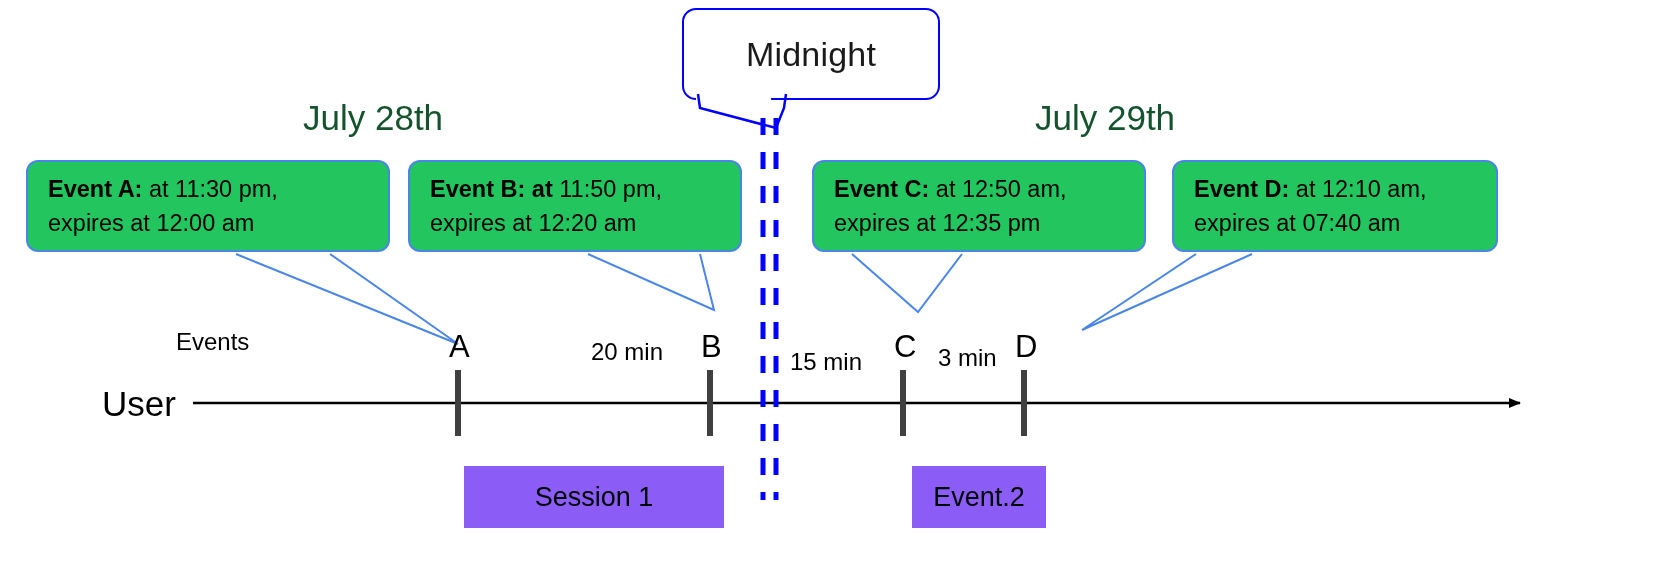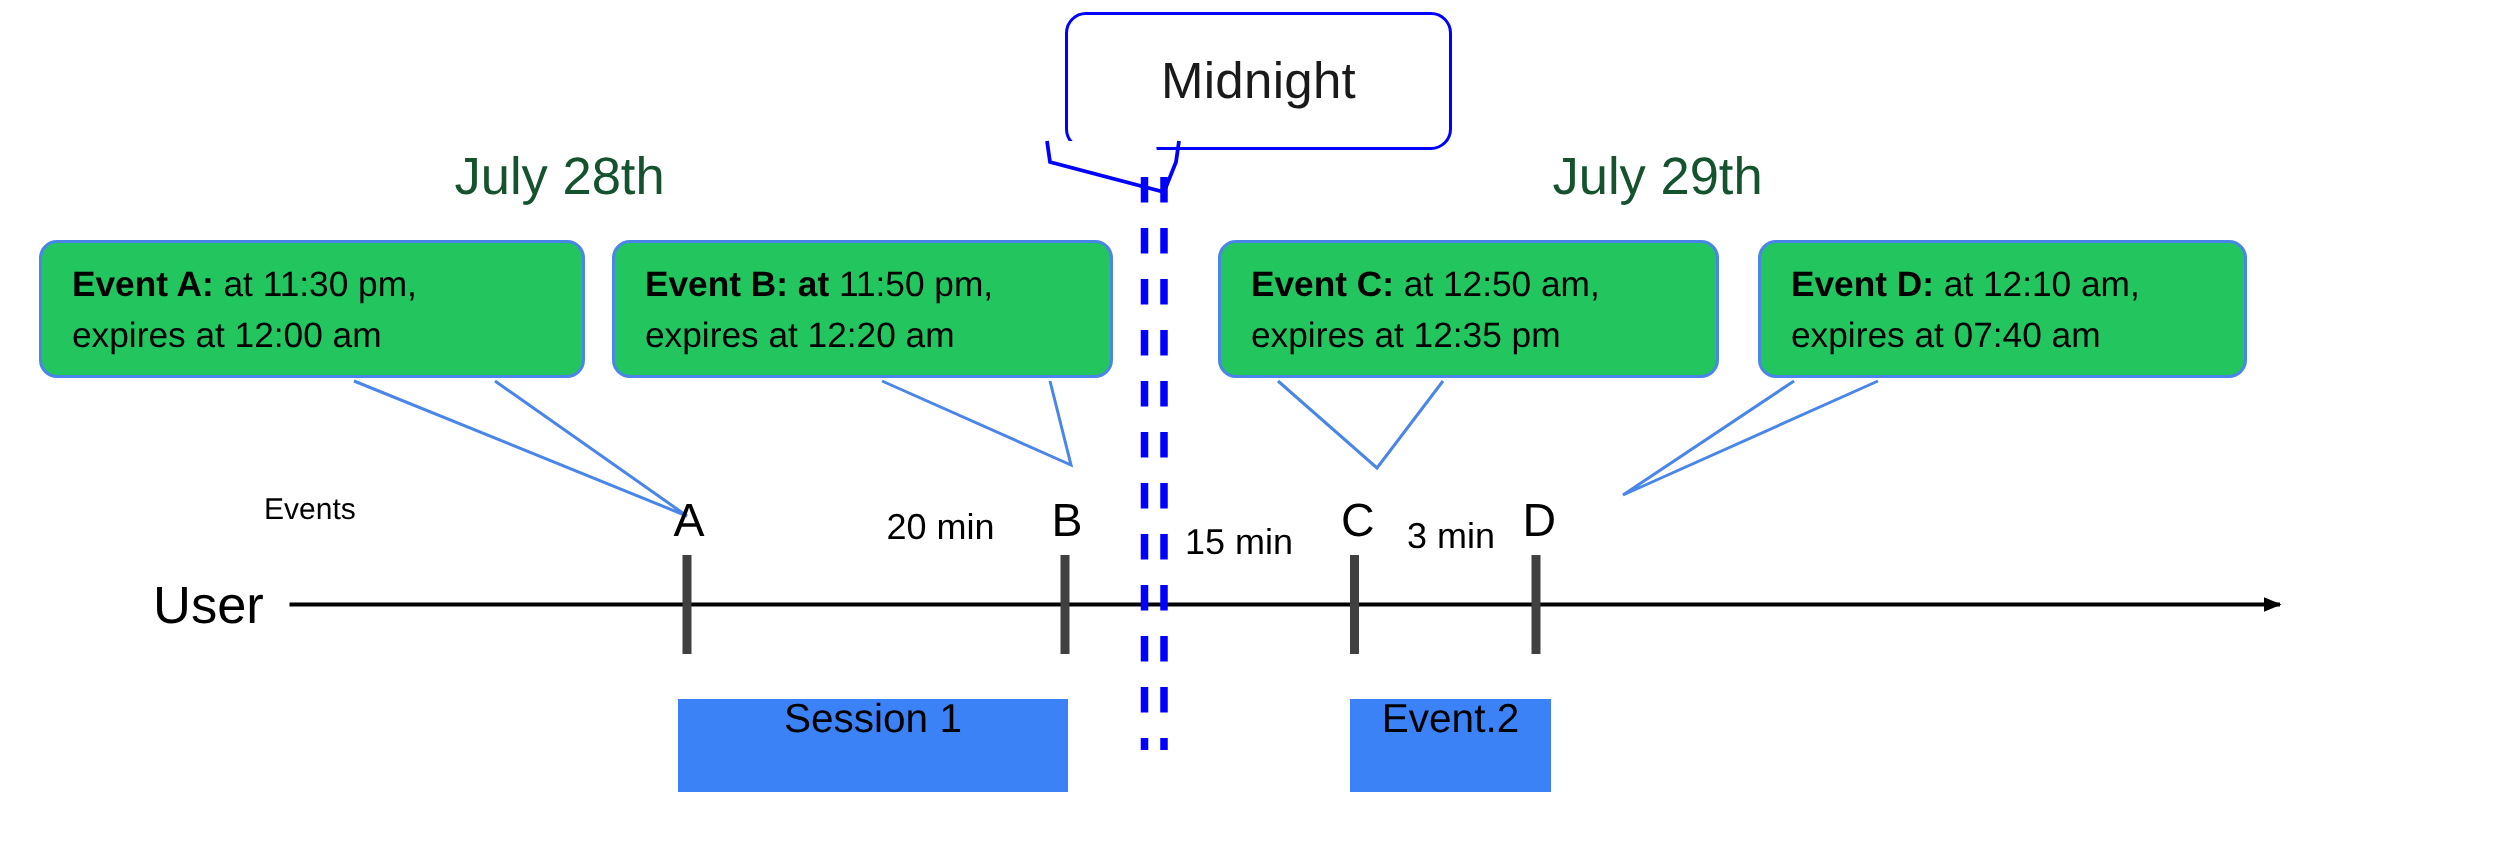--- a/index.html
+++ b/index.html
@@ -27,21 +27,20 @@
     width: 258px;
     height: 92px;
     border: 2.5px solid #0000ff;
     border-radius: 14px;
     background: #ffffff;
     box-sizing: border-box;
     display: flex;
     align-items: center;
     justify-content: center;
     z-index: 6;
-    margin-left: 28px;
   }
   .midnight-label {
     font-size: 34px;
     line-height: 1;
     color: #1a1a1a;
     letter-spacing: .2px;
     white-space: nowrap;
   }
   .midnight-tail {
     position: absolute;
@@ -108,21 +107,21 @@
   }
 
   .row-label {
     position: absolute;
     white-space: nowrap;
     color: #000000;
   }
   .events-row-label {
     left: 176px;
     top: 330px;
-    font-size: 20px;
+    font-size: 24px;
     line-height: 1;
   }
   .user-row-label {
     left: 102px;
     top: 386px;
     font-size: 35px;
     line-height: 1;
   }
 
   .tick-letter {
@@ -138,24 +137,26 @@
     font-size: 24px;
     line-height: 1;
     color: #000000;
     white-space: nowrap;
     z-index: 5;
   }
 
   
   .session-bar {
     position: absolute;
-    background: #3b82f6;
+    background: #8b5cf6;
     display: flex;
+    align-items: center;
     justify-content: center;
     z-index: 2;
+    margin-left: 12px;
   }
   .session-label {
     font-size: 27px;
     line-height: 1;
     color: #000000;
     white-space: nowrap;
   }
   .sess-1 { left: 452px; top: 466px; width: 260px; height: 62px; }
   .sess-2 { left: 900px; top: 466px; width: 134px; height: 62px; }
 

